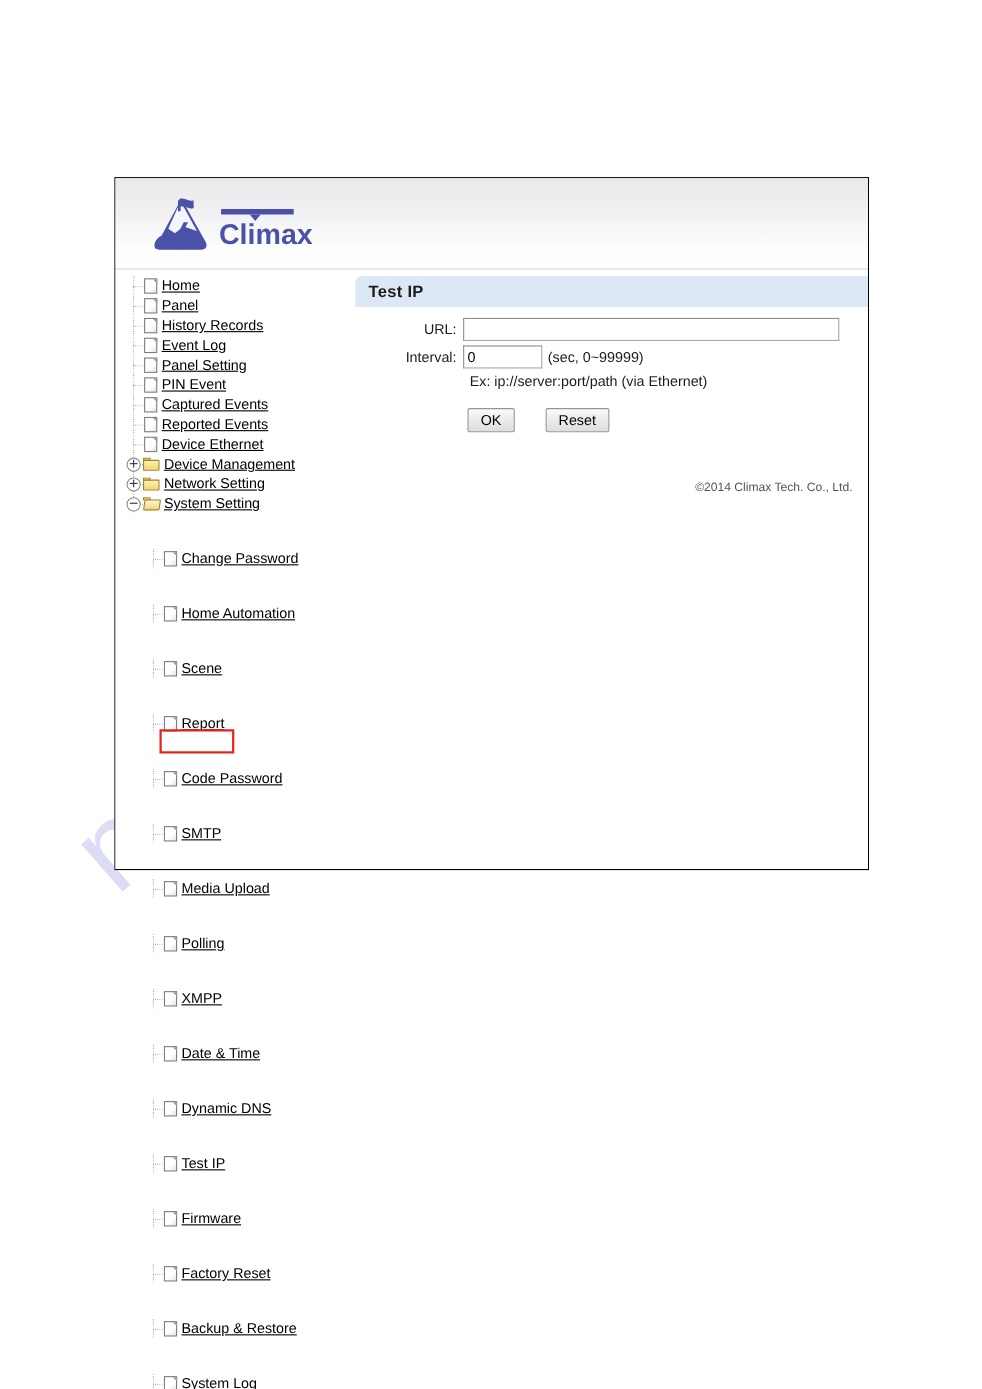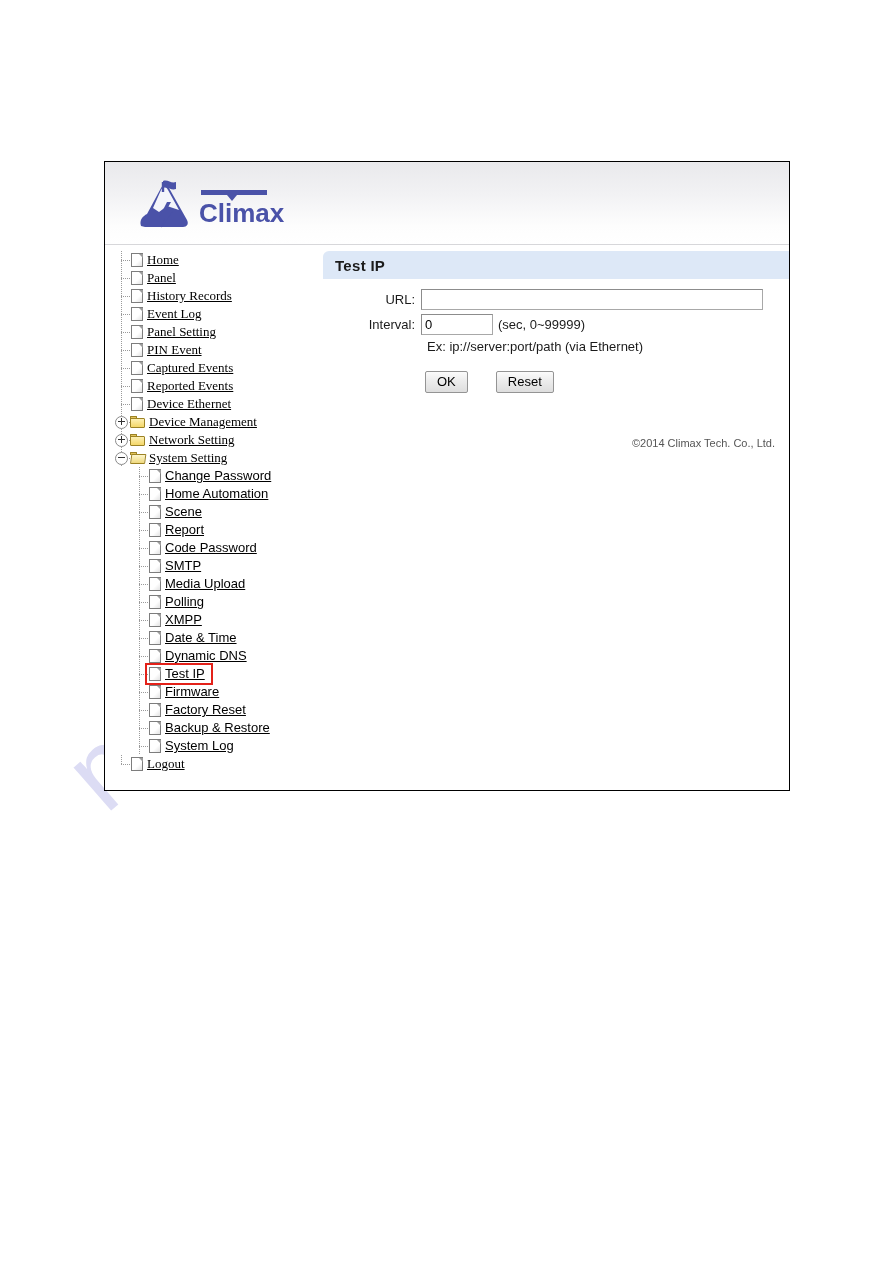--- a/index.html
+++ b/index.html
@@ -83,22 +83,22 @@
     flex: 0 0 218px;
     position: relative;
   }
   .tree-node {
     display: flex;
     align-items: center;
     height: 18px;
     position: relative;
     white-space: nowrap;
   }
-  .tree-node.level-1 { padding-left: 4px; font-family: Liberation Serif, serif; }
-  .tree-node.level-2 { padding-left: 22px; }
+  .tree-node.level-1 { padding-left: 4px; }
+  .tree-node.level-2 { padding-left: 22px; margin-top: 32px; }
 
   
   .guide {
     width: 18px;
     height: 18px;
     flex: 0 0 18px;
     position: relative;
   }
   .guide .v {
     position: absolute;

